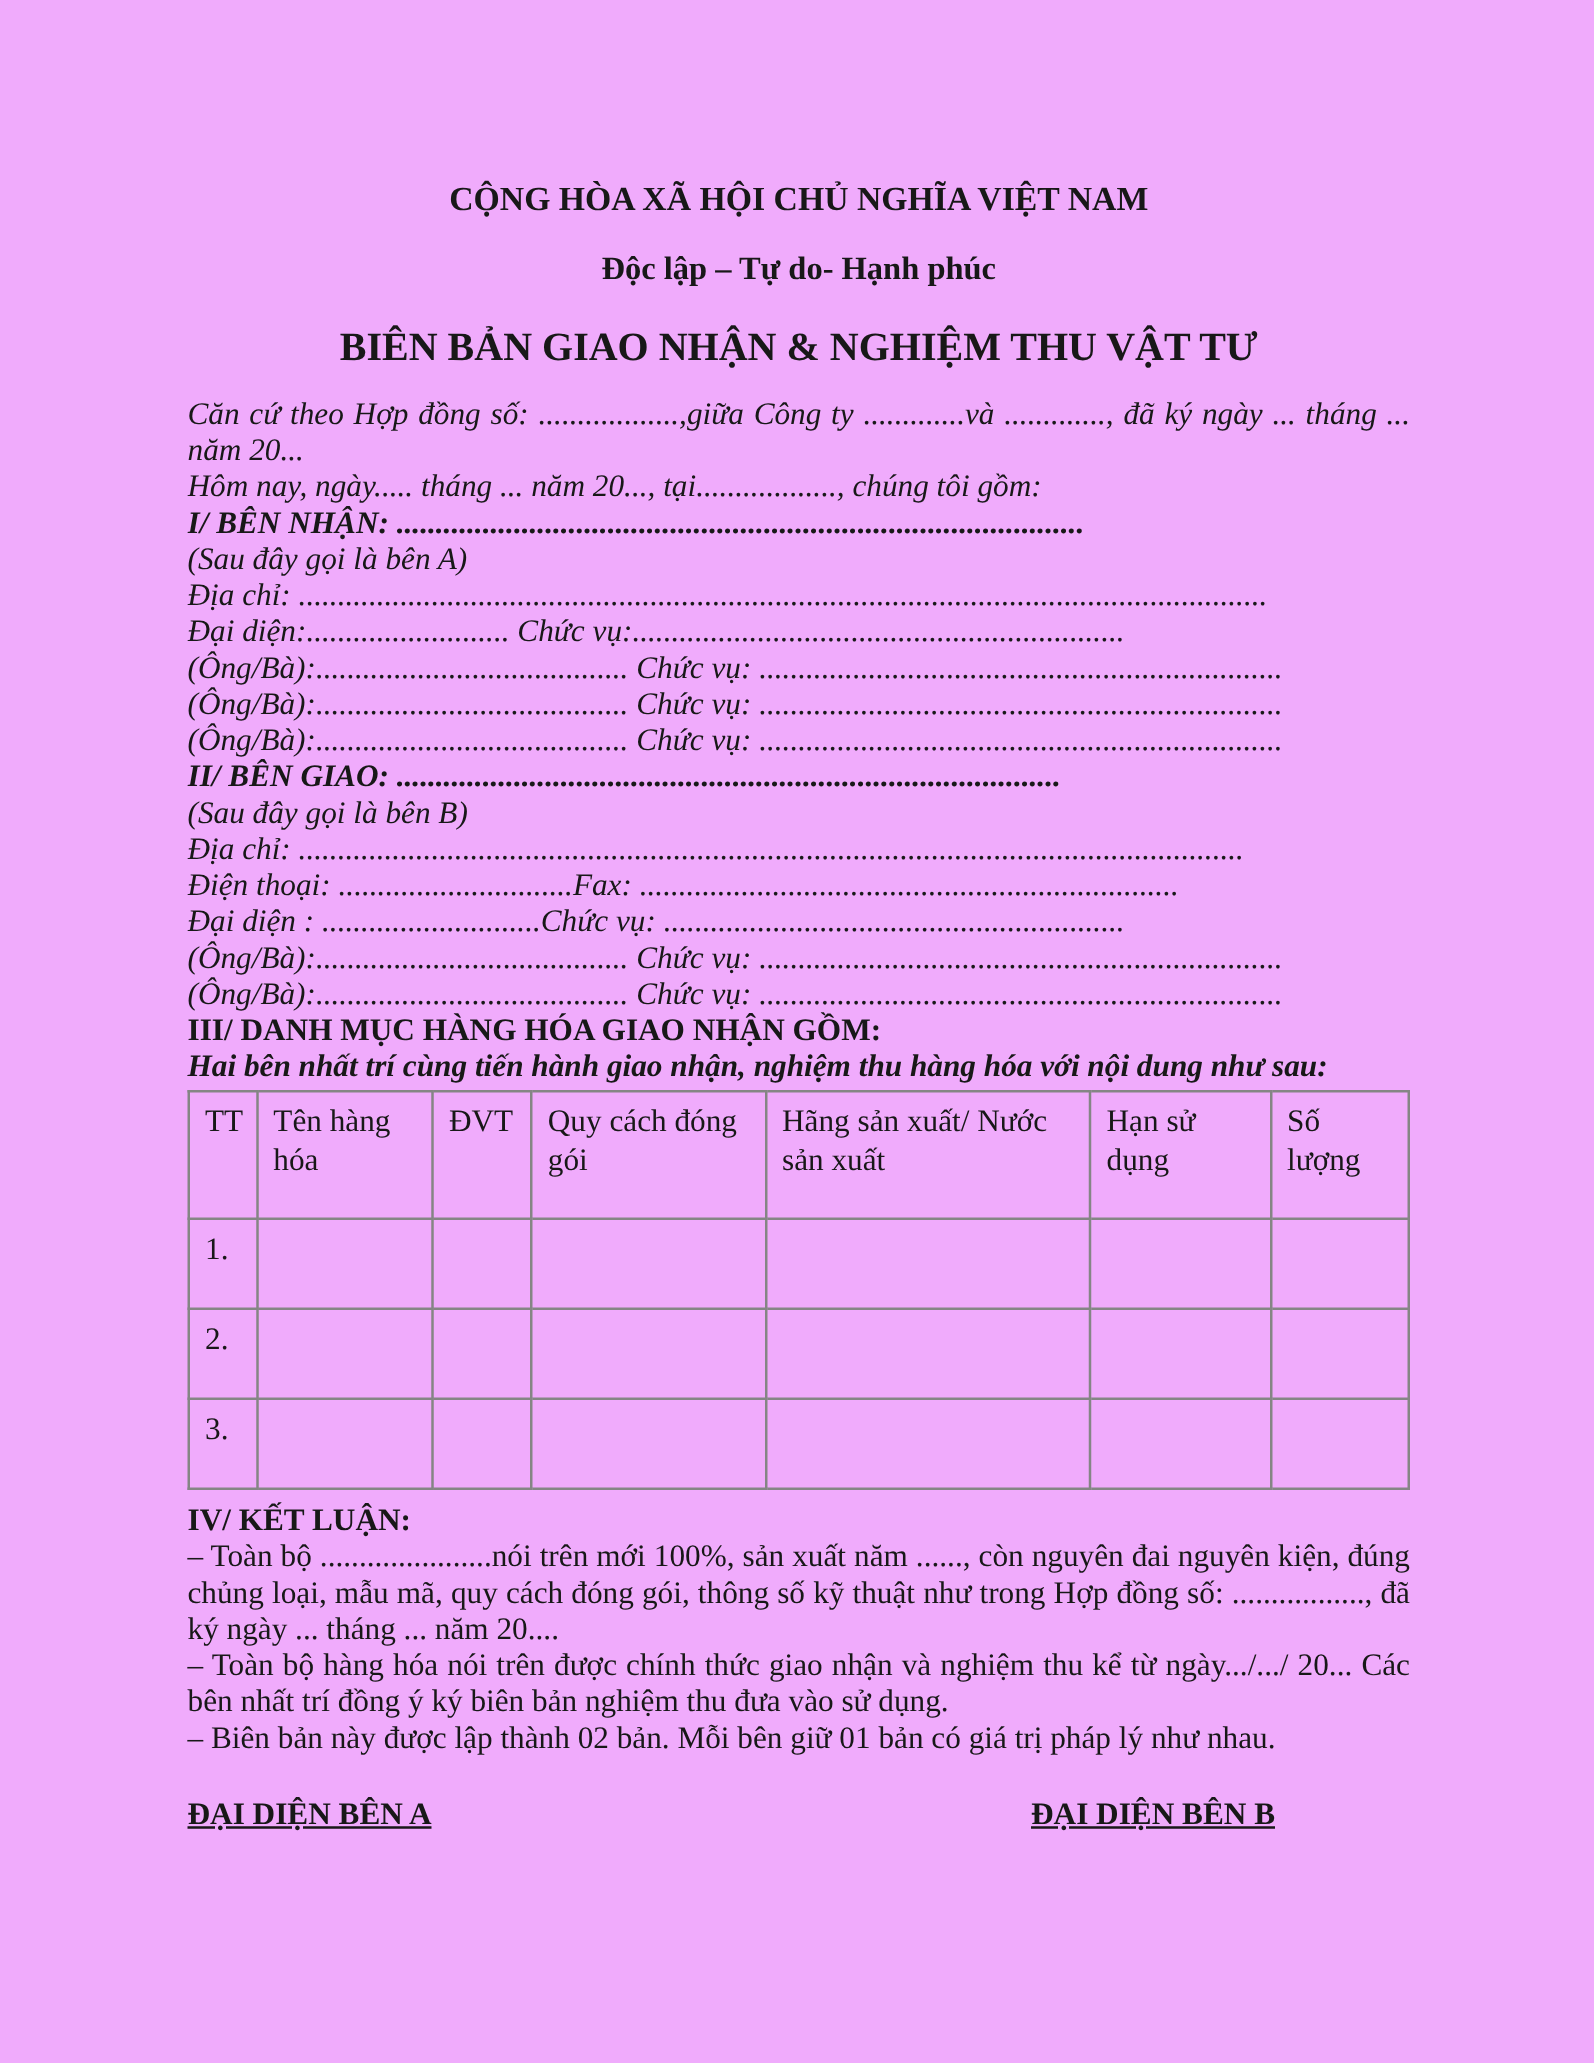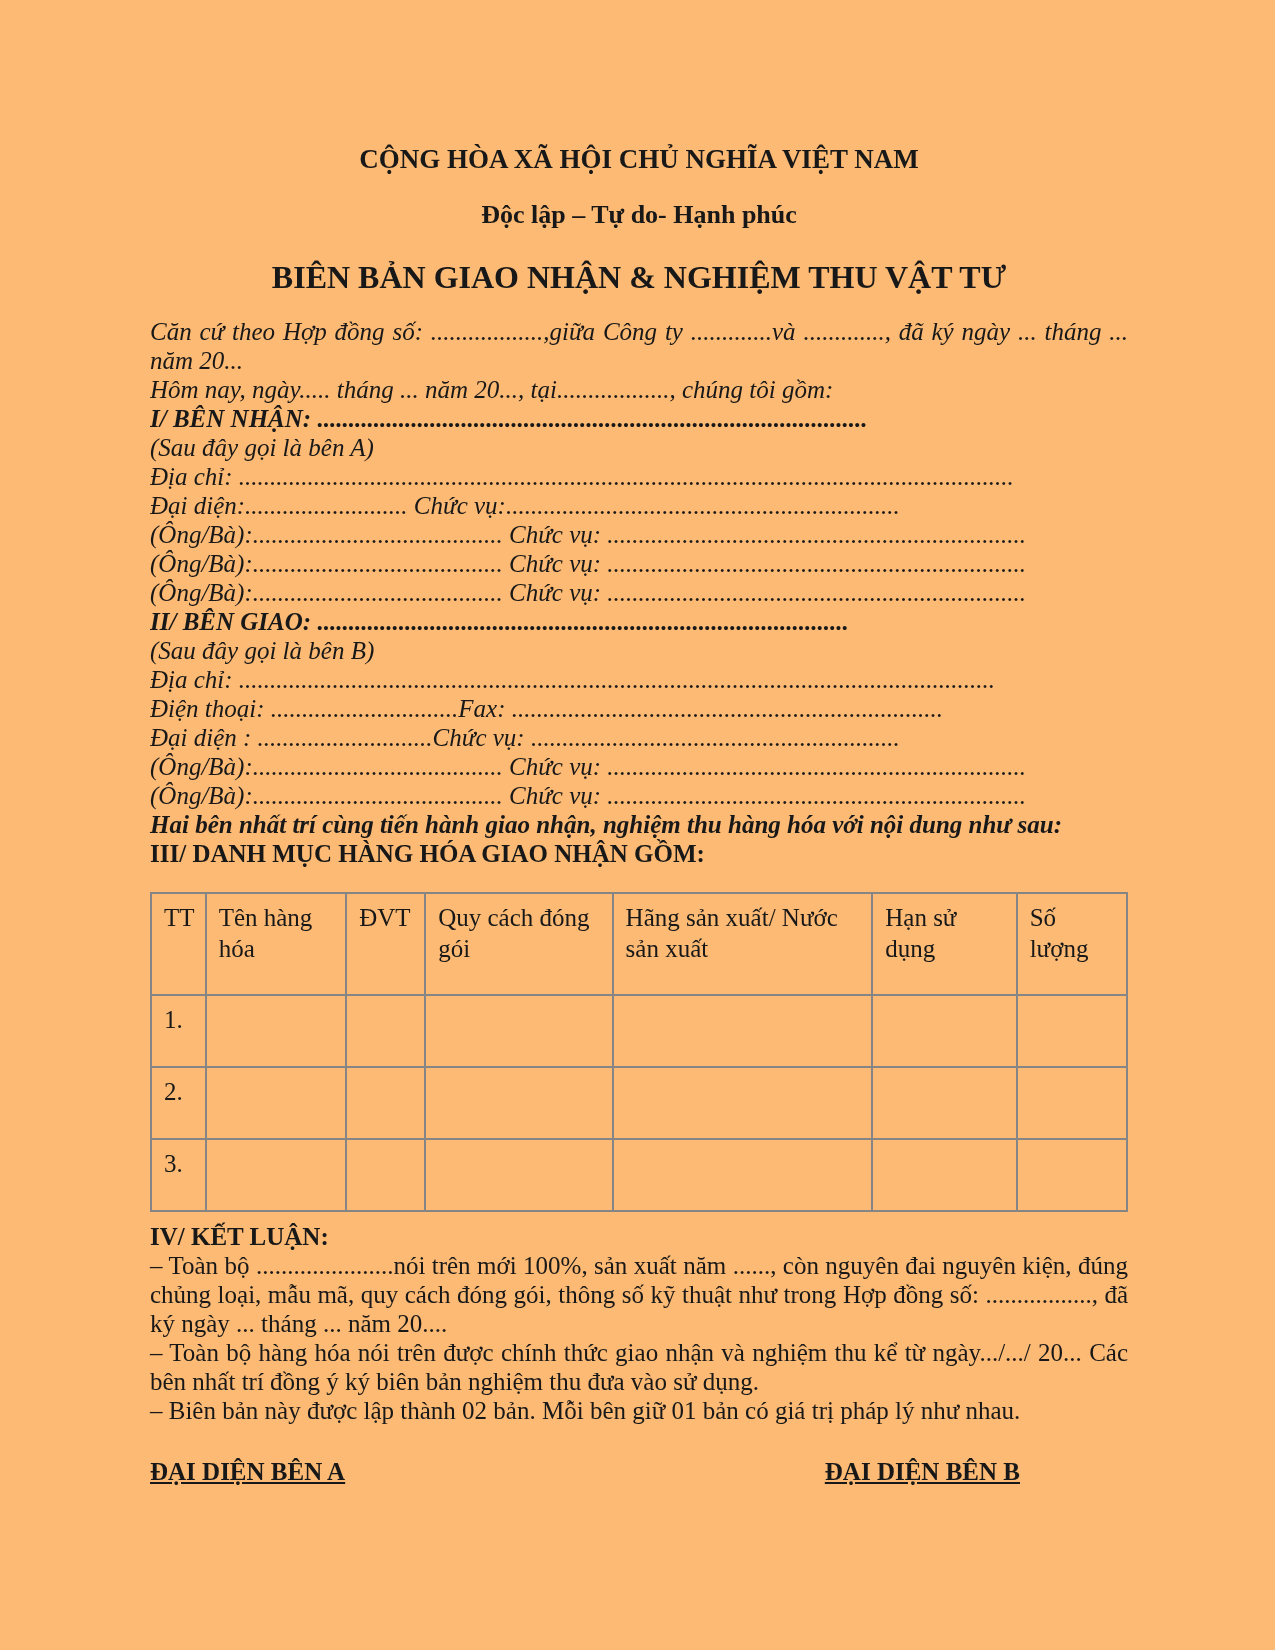--- a/index.html
+++ b/index.html
@@ -1,21 +1,21 @@
 <!DOCTYPE html>
 <html lang="vi"><head>
 <meta charset="utf-8">
 <title>BIÊN BẢN GIAO NHẬN &amp; NGHIỆM THU VẬT TƯ</title>
 <style>
   html, body { margin: 0; padding: 0; background: #ffffff; }
   .page {
     position: relative;
     width: 1275px;
     height: 1650px;
-    background: #fdba74;
+    background: #f0abfc;
     font-family: "Liberation Serif", "DejaVu Serif", serif;
     color: #181818;
     overflow: hidden;
   }
   .content {
     position: absolute;
     left: 150px;
     top: 143px;
     width: 978px;
   }
@@ -26,21 +26,21 @@
   .j  { text-align: justify; }
   .nw { white-space: nowrap; overflow: hidden; font-style: italic; }
   .national-title { font-size: 27px; line-height: 32px; font-weight: bold; }
   .motto          { font-size: 26px; line-height: 32px; font-weight: bold; margin-top: 24px; }
   .doc-title      { font-size: 32px; line-height: 32px; font-weight: bold; margin-top: 30px; }
   .preamble-first { margin-top: 24px; }
   table.goods {
     width: 100%;
     border-collapse: collapse;
     table-layout: fixed;
-    margin-top: 24px;
+    margin-top: 4px;
     border-radius: 24px;
   }
   table.goods th, table.goods td {
     border: 2px solid #858585;
     vertical-align: top;
     text-align: left;
     font-weight: normal;
     font-size: 25px;
     line-height: 31px;
     padding: 8px 8px 0 12px;
@@ -86,22 +86,22 @@
     <p class="nw">(Ông/Bà):........................................ Chức vụ: ...................................................................</p>
 
     <p class="b nw">II/ BÊN GIAO: .....................................................................................</p>
     <p class="i">(Sau đây gọi là bên B)</p>
     <p class="nw">Địa chỉ: .........................................................................................................................</p>
     <p class="nw">Điện thoại: ..............................Fax: .....................................................................</p>
     <p class="nw">Đại diện : ............................Chức vụ: ...........................................................</p>
     <p class="nw">(Ông/Bà):........................................ Chức vụ: ...................................................................</p>
     <p class="nw">(Ông/Bà):........................................ Chức vụ: ...................................................................</p>
 
+    <p class="b">III/ DANH MỤC HÀNG HÓA GIAO NHẬN GỒM:</p>
     <p class="b i">Hai bên nhất trí cùng tiến hành giao nhận, nghiệm thu hàng hóa với nội dung như sau:</p>
-    <p class="b">III/ DANH MỤC HÀNG HÓA GIAO NHẬN GỒM:</p>
 
     <table class="goods">
       <colgroup>
         <col class="col-tt">
           <col class="col-name">
           <col class="col-dvt">
           <col class="col-pack">
         <col class="col-mfr">
           <col class="col-exp">
           <col class="col-qty">

